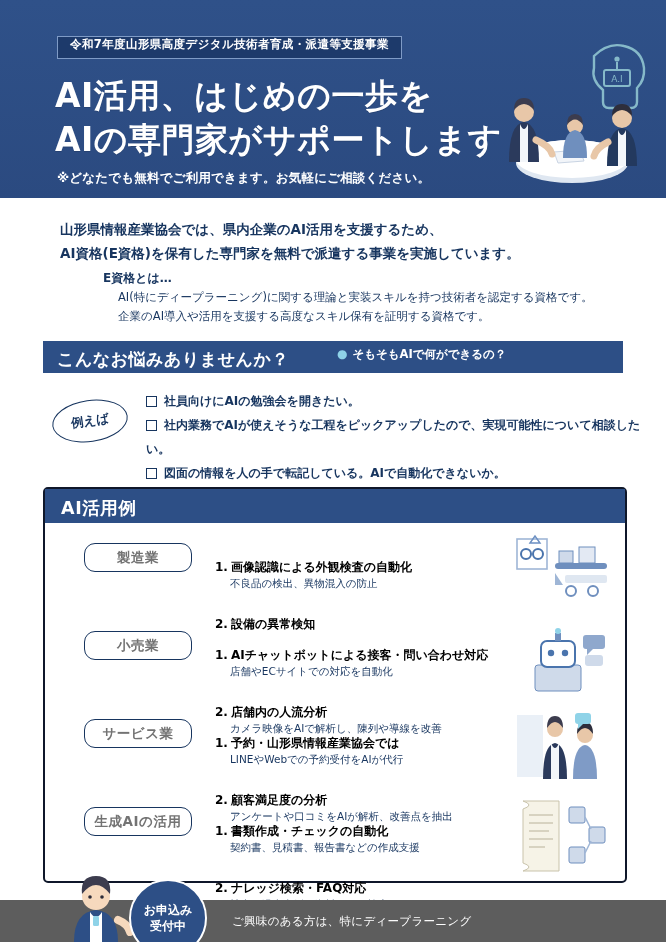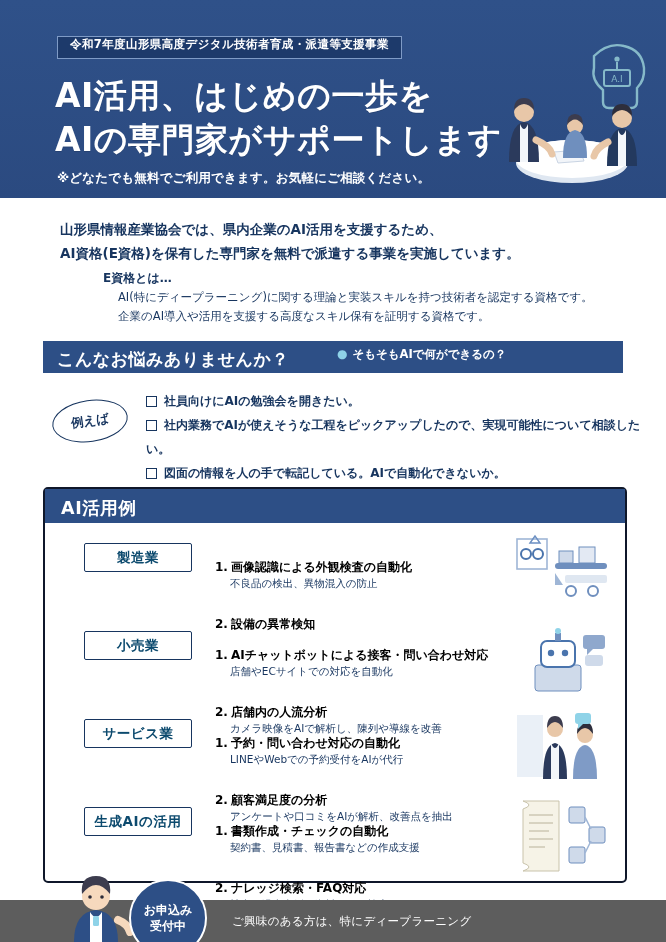--- a/index.html
+++ b/index.html
@@ -84,23 +84,23 @@
     border:2px solid #0f172a;border-radius:5px;background:#fff;
   }
   .ex-head{
     position:absolute;left:0;top:0;width:580px;height:34px;background:#2d4f86;
   }
   .ex-head span{position:absolute;left:16px;top:7px;color:#fff;font-size:17.5px;font-weight:800;letter-spacing:.6px;}
 
   .row{position:absolute;left:0;width:580px;height:84px;}
   .row .tag{
     position:absolute;left:39px;top:14px;width:106px;height:27px;
-    border:1.6px solid #17355f;border-radius:2px;background:#fff;
+    border:1.6px solid #17355f;border-radius:11px;background:#fff;
     display:flex;align-items:center;justify-content:center;
-    font-size:13.5px;font-weight:800;color:#0c4a6e;letter-spacing:.5px;
+    font-size:13.5px;font-weight:800;color:#737373;letter-spacing:.5px;
   }
   .row .items{position:absolute;left:170px;top:6px;width:290px;}
   .item{margin-bottom:5px;}
   .item .t{font-size:12px;font-weight:800;color:#000000;line-height:1.45;margin-top:24px;}
   .item .t .num{margin-right:3px;}
   .item .d{font-size:10.5px;font-weight:400;color:#17355f;line-height:1.45;padding-left:15px;}
   .row .art{position:absolute;right:14px;top:4px;width:96px;height:76px;}
 
   
   .footer{
@@ -254,21 +254,21 @@
         <rect x="68" y="14" width="22" height="14" rx="3" fill="#8fa8cd"></rect>
         <polygon points="72,28 72,34 78,28" fill="#8fa8cd"></polygon>
         <rect x="70" y="34" width="18" height="11" rx="3" fill="#cfdaea"></rect>
       </svg>
     </div>
 
     <div class="row" style="top:216px;">
       <div class="tag">サービス業</div>
       <div class="items">
         <div class="item">
-          <div class="t"><span class="num">1.</span><span>予約・問い合わせ対応の自動化</span></div>
+          <div class="t"><span class="num">1.</span><span>予約・山形県情報産業協会では</span></div>
           <div class="d">LINEやWebでの予約受付をAIが代行</div>
         </div>
         <div class="item">
           <div class="t"><span class="num">2.</span><span>顧客満足度の分析</span></div>
           <div class="d">アンケートや口コミをAIが解析、改善点を抽出</div>
         </div>
       </div>
       <svg class="art" viewBox="0 0 96 76">
         <rect x="2" y="6" width="26" height="62" fill="#eaf0f7"></rect>
         <circle cx="40" cy="20" r="8" fill="#e8c7a8"></circle>

